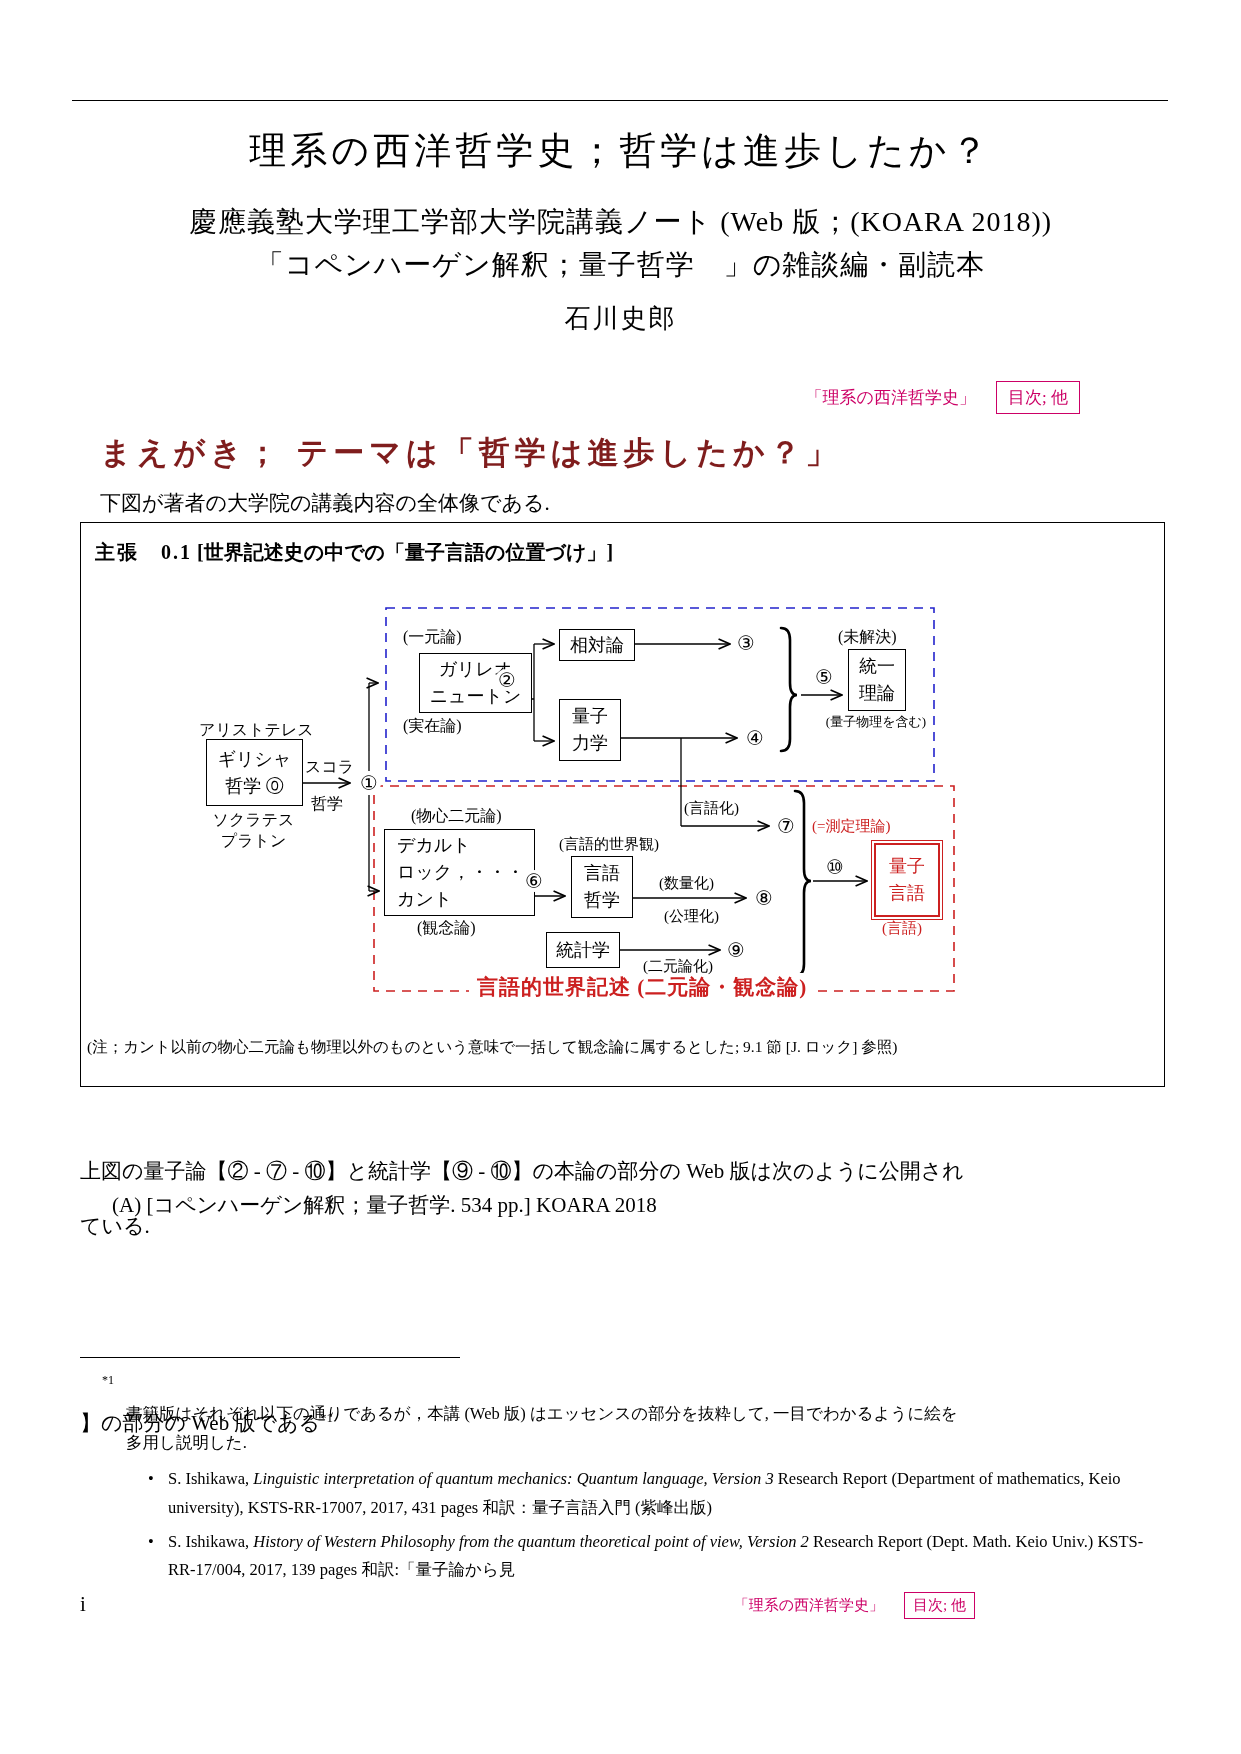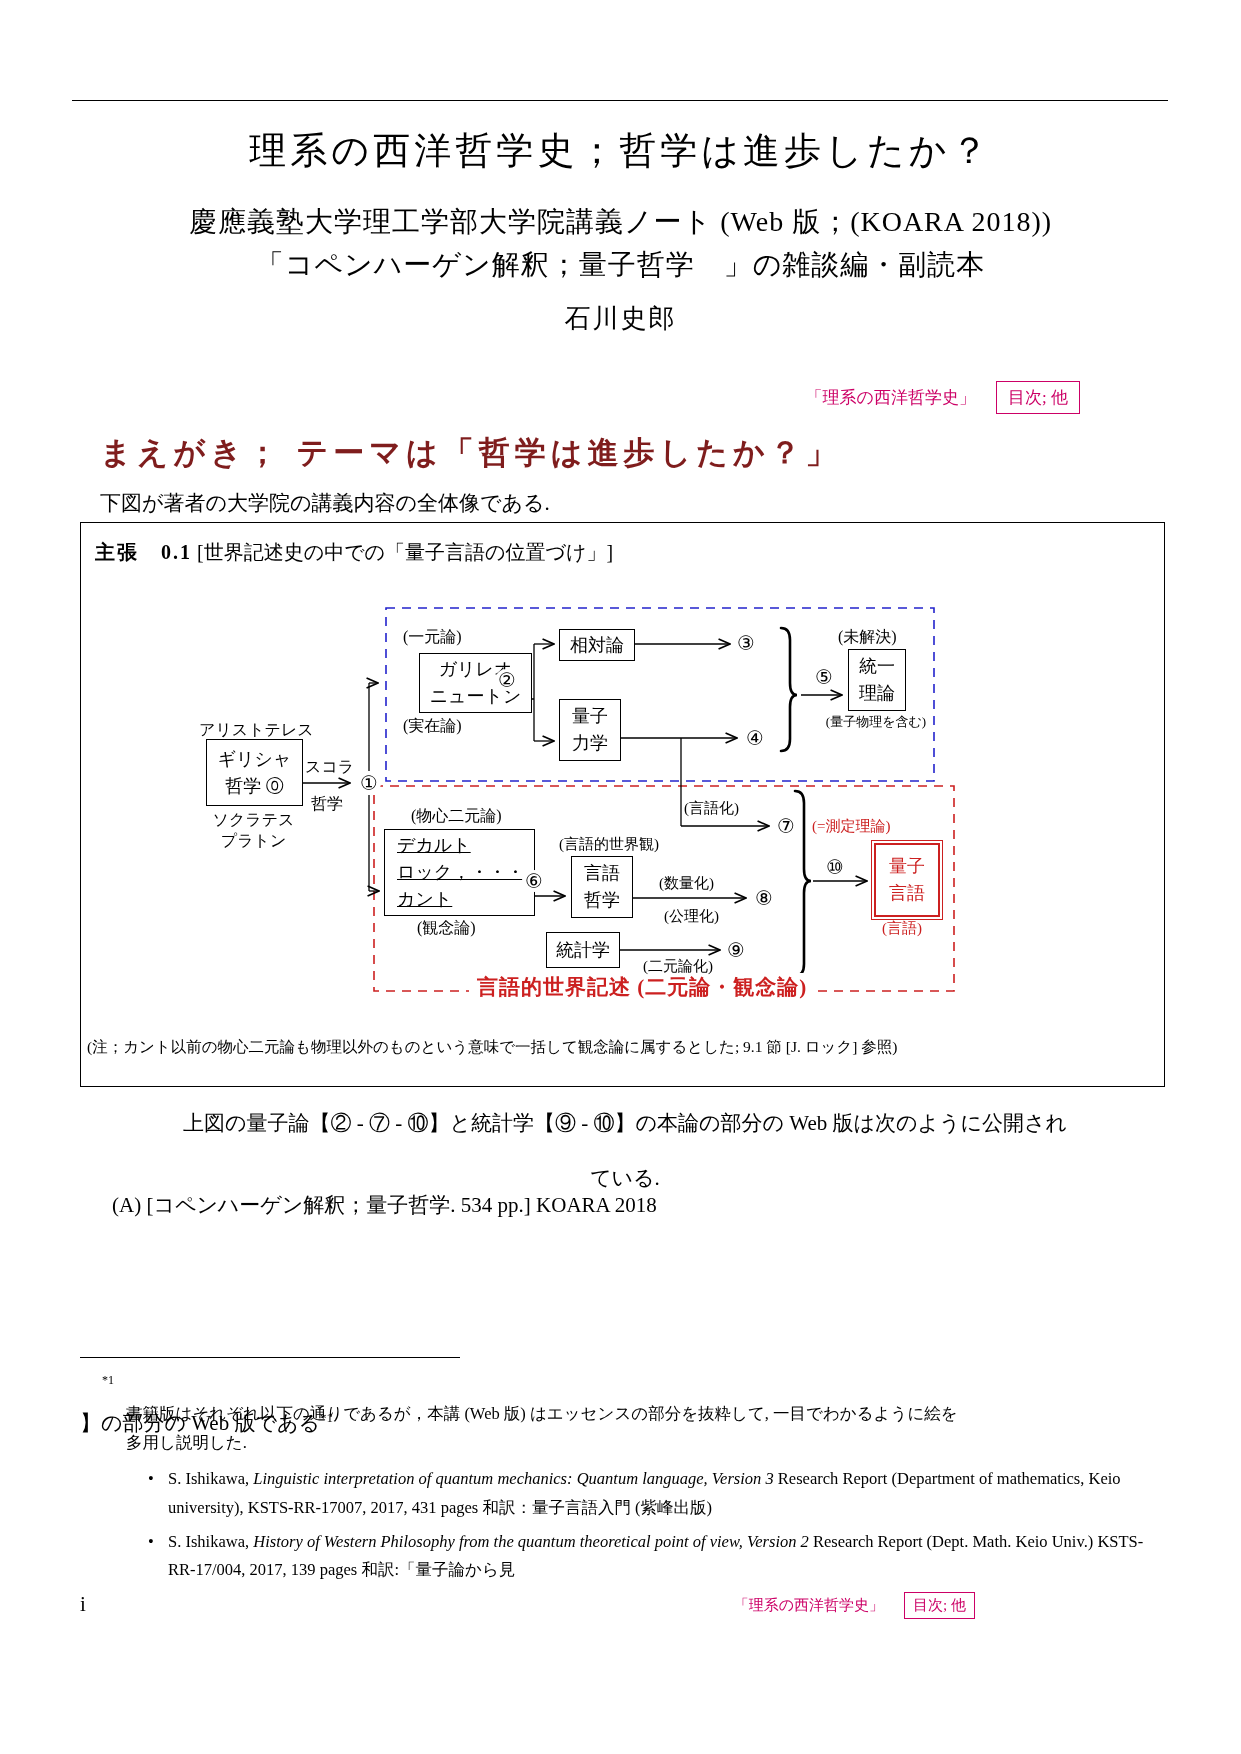--- a/index.html
+++ b/index.html
@@ -23,26 +23,26 @@
   .nav.small .navlabel { font-size:15px; }
   .nav.small .navbox { padding:3px 8px; font-size:15px; }
 
   .redhead { font-family:"Liberation Sans","DejaVu Sans",sans-serif;
     font-weight:bold; color:#7f1d1d; font-size:31px; letter-spacing:5px; }
   .lead { font-size:21px; }
 
   
   #diagram { left:80px; top:522px; width:1083px; height:563px; border:1px solid #000; }
   #diagram svg { position:absolute; left:0; top:0; }
-  .claimhead { left:14px; top:16px; font-size:20px; }
+  .claimhead { left:14px; top:16px; font-size:20px;font-weight:bold; }
   .claimhead b { letter-spacing:2px; }
   .dbox { border:1px solid #000; background:#fff; display:flex; align-items:center;
     justify-content:center; text-align:center; white-space:pre-line;
     font-size:18px; line-height:1.5; }
-  .dbox.left { justify-content:flex-start; text-align:left; padding-left:12px;text-decoration:underline; }
+  .dbox.left { justify-content:flex-start; text-align:left; padding-left:12px; }
   .dbox.redbox { border:2px solid #cc2020; outline:1.5px solid #cc2020; outline-offset:2px;
     color:#cc2020; }
   .dlabel { font-size:16px; white-space:nowrap; }
   .dlabel.sm { font-size:13px; }
   .dlabel.red { color:#cc2020; }
   .circ { font-family:"DejaVu Sans","Liberation Sans",sans-serif; font-size:20px;
     width:24px; text-align:center; line-height:22px; background:#fff; border-radius:50%; }
   .zonelabel { font-weight:bold; font-size:21px; background:#fff; padding:0 8px;
     white-space:nowrap; letter-spacing:1px; }
   .zonelabel.blue { color:#2323cc; }
@@ -176,21 +176,21 @@
 
   <div class="abs circ" style="left:742px; top:333px;">⑩</div>
   <div class="abs dlabel red" style="left:731px; top:294px; font-size:15px;">(=測定理論)</div>
   <div class="abs dbox redbox" style="left:793px; top:320px; width:62px; height:70px;">量子
 言語</div>
   <div class="abs dlabel red" style="left:801px; top:396px; font-size:15px;">(言語)</div>
 
   <div class="abs dnote" style="left:6px; top:514px;">(注；カント以前の物心二元論も物理以外のものという意味で一括して観念論に属するとした; 9.1 節 [J. ロック] 参照)</div>
 </div>
 
-<div class="abs para" style="left:80px; top:1096px; width:1090px;text-align:center;">上図の量子論【② - ⑦ - ⑩】と統計学【⑨ - ⑩】の本論の部分の Web 版は次のように公開され
+<div class="abs para" style="left:80px; top:1144px; width:1090px;">上図の量子論【② - ⑦ - ⑩】と統計学【⑨ - ⑩】の本論の部分の Web 版は次のように公開され
 ている.</div>
 
 <div class="abs itemA" style="left:112px; top:1191px;">(A) [コペンハーゲン解釈；量子哲学. 534 pp.] KOARA 2018</div>
 
 <div class="abs para" style="left:80px; top:1232px; width:1090px;">
   <br>
   <span>】の部分の Web 版である</span><sup class="fnmark">*1</sup>
 </div>
 
 <div class="abs fnrule" style="left:80px; top:1357px; width:380px;"></div>

